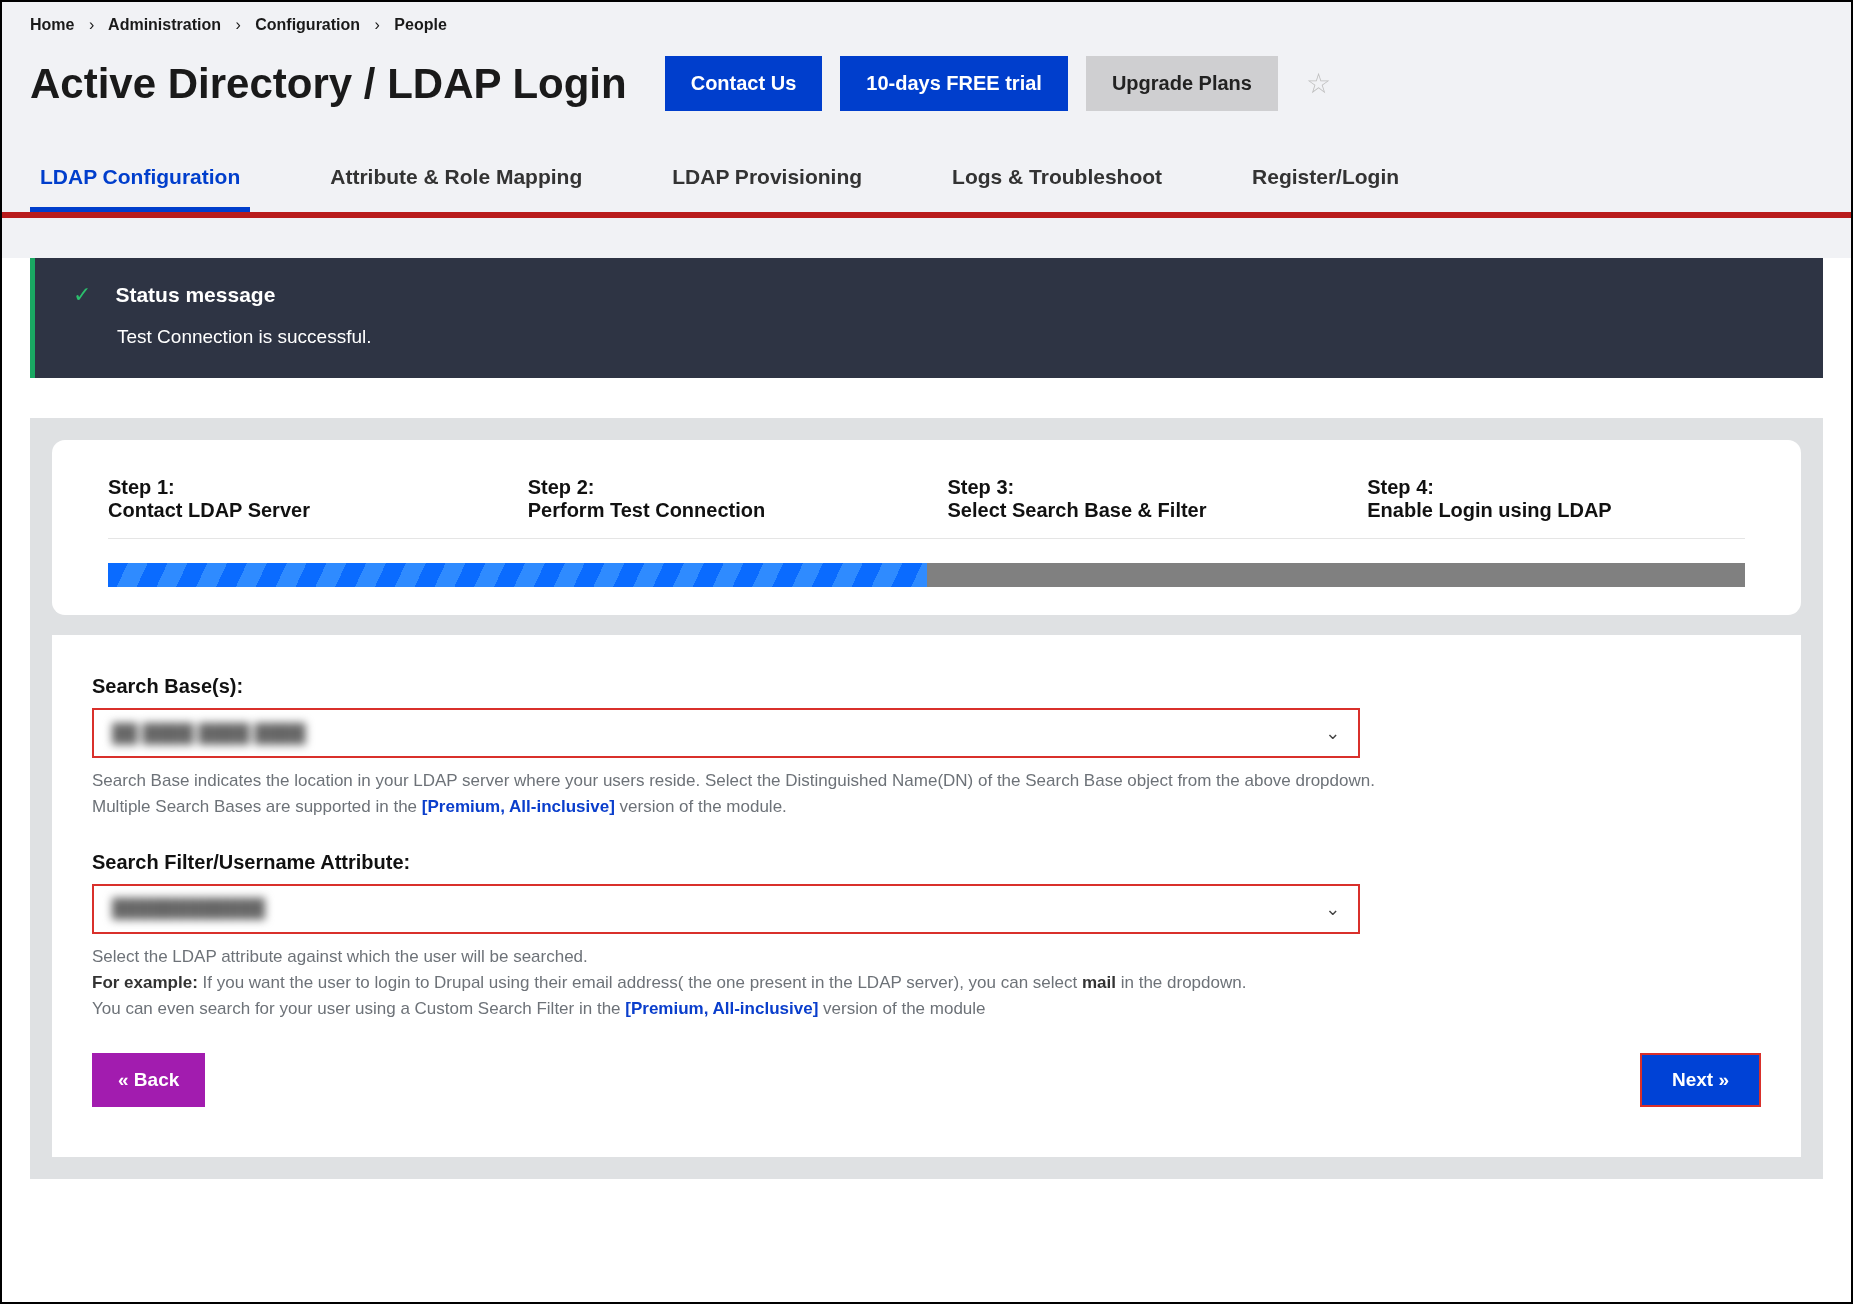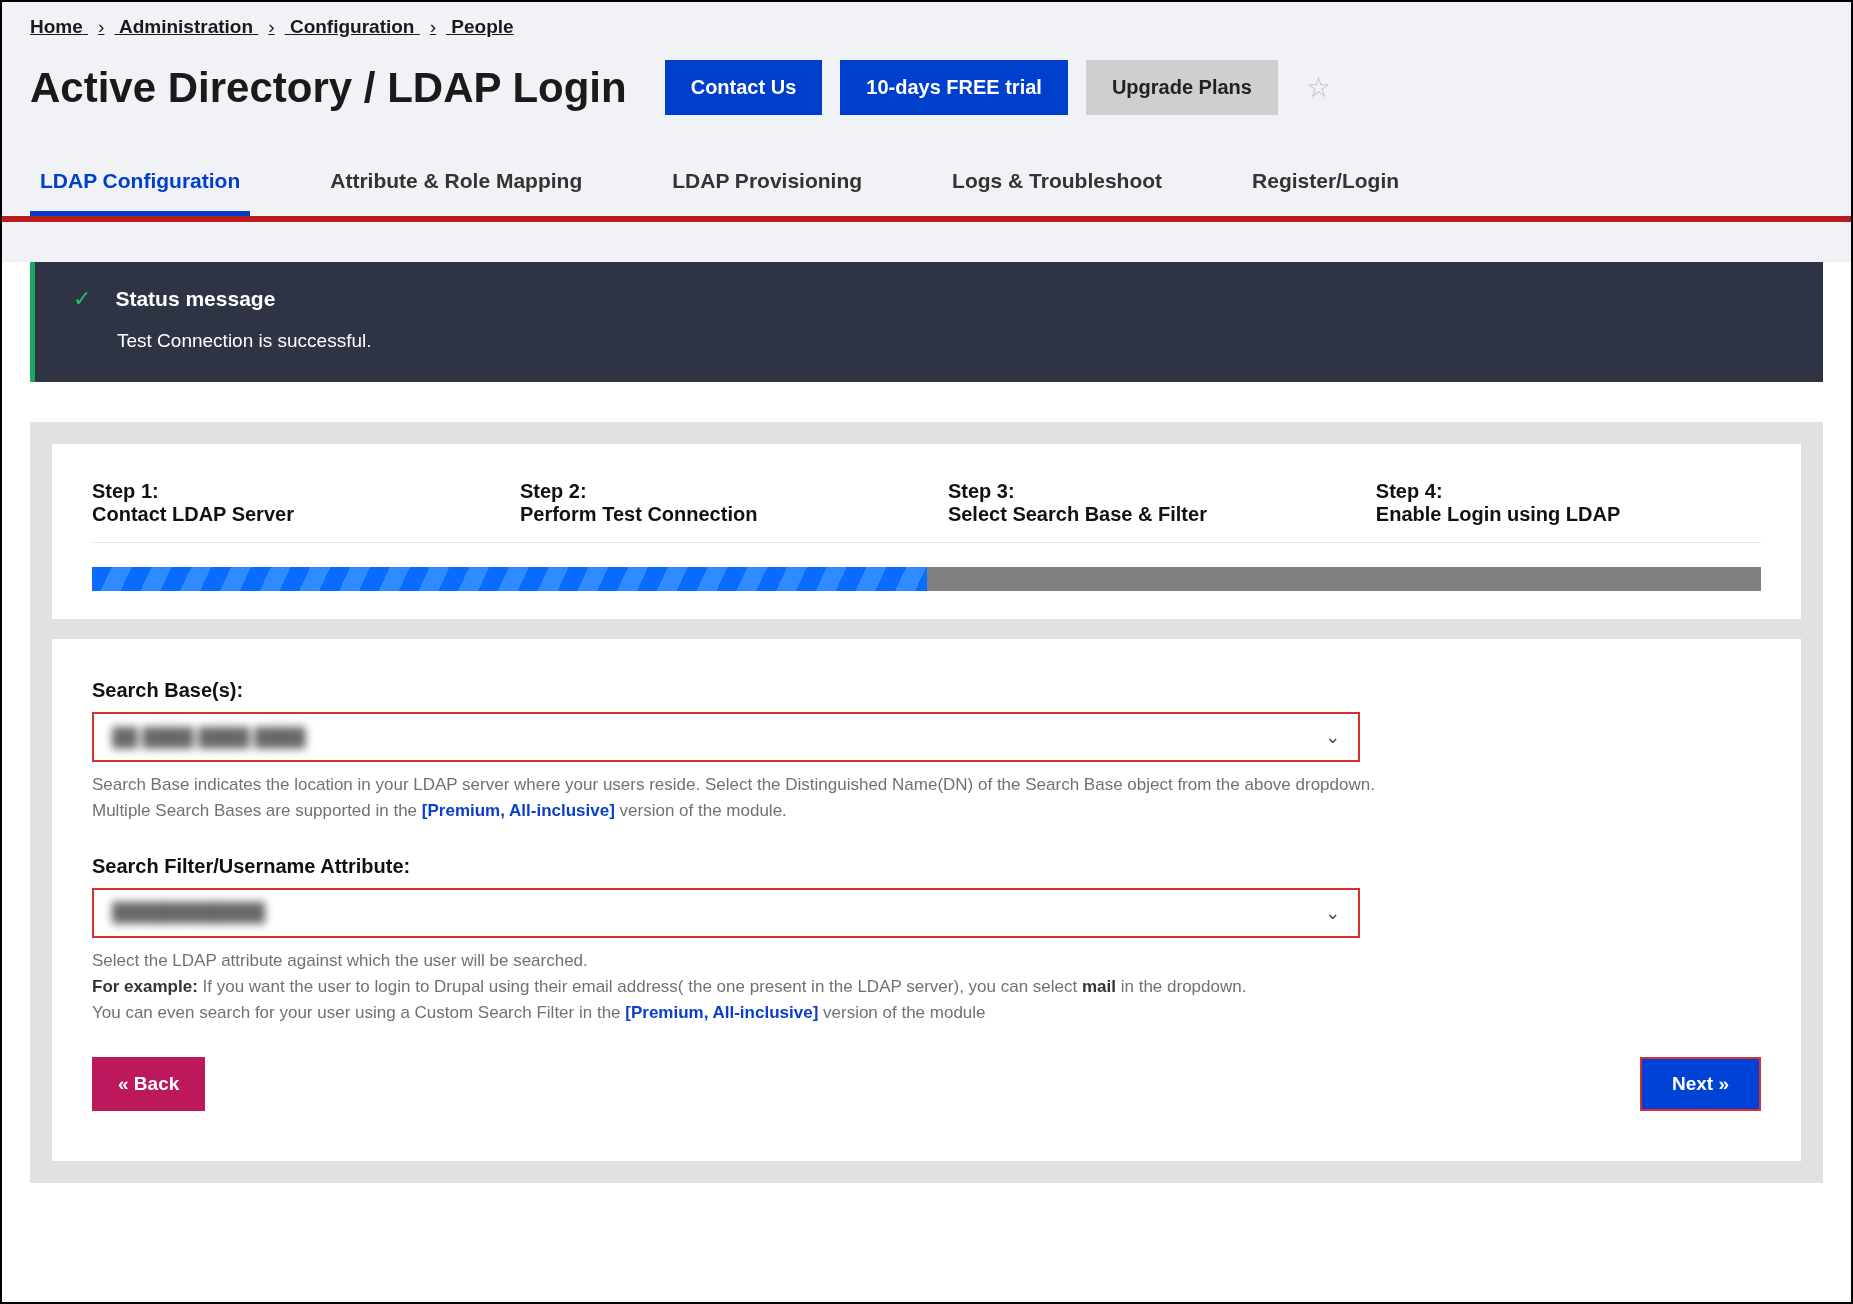--- a/index.html
+++ b/index.html
@@ -7,24 +7,23 @@
     font-family: "Segoe UI", Arial, sans-serif;
     background: #fff;
     border: 2px solid #000;
     width: 1853px;
     height: 1304px;
     overflow: hidden;
   }
   .page-wrap { background:#f1f2f5; padding:0; }
   .breadcrumb {
     padding: 14px 28px 0 28px;
-    font-size: 19px;
+    font-size: 16px;
     color: #1a1a1a;
     font-weight: 600;
-    text-decoration: underline;
   }
   .breadcrumb a { color:#1a1a1a; text-decoration:none; cursor:pointer; }
   .breadcrumb .sep { margin:0 10px; font-weight:400; }
   .header-row {
     display:flex; align-items:center; gap:18px;
     padding: 22px 28px 40px 28px;
   }
   .page-title { font-size:42px; font-weight:800; color:#1a1a1a; margin-right:20px;}
   .btn {
     padding:16px 26px; font-size:20px; font-weight:700;
@@ -43,21 +42,21 @@
   .status-box {
     margin:40px 28px 0 28px; background:#2e3444; color:#fff;
     border-left:5px solid #1aa862; padding:24px 38px 30px 38px;
   }
   .status-head { display:flex; align-items:center; gap:24px; }
   .status-title { font-size:21px; font-weight:700; }
   .status-msg { margin:18px 0 0 44px; font-size:19px; }
   .check-icon { color:#2bbf6d; font-size:22px; }
 
   .gray-panel { margin:40px 28px; background:#dfe1e3; padding:22px; }
-  .white-card { background:#fff; padding:28px 40px; }
+  .white-card { background:#fff; padding:28px 56px;border-radius:13px; }
   .steps-row { display:flex; justify-content:space-between; border-bottom:1px solid #e5e5e5; padding:8px 0 16px 0;}
   .step { flex:1; }
   .step-label { font-weight:700; font-size:20px; color:#111;}
   .step-desc { font-weight:700; font-size:20px; color:#111;}
   .progress-bar { height:24px; margin-top:24px; display:flex;}
   .progress-done {
     flex:1; background: repeating-linear-gradient(115deg,#0a6bff 0 18px,#2f8bff 18px 36px);
   }
   .progress-rest { flex:1; background:#808080;}
 
@@ -67,21 +66,21 @@
     width:76%; border:2px solid #d9302b; height:50px;
     display:flex; align-items:center; justify-content:space-between;
     padding:0 18px; color:#888; font-size:18px; cursor:pointer; margin-bottom:10px;
   }
   .select-box .blurred { filter: blur(4px); color:#666;}
   .chev { font-size:18px; color:#444;}
   .help-text { font-size:17px; color:#6d7278; line-height:1.55; margin-bottom:30px;}
   .help-text a { color:#0a3ecc; font-weight:700; }
   .help-text b { color:#333; }
   .button-row { display:flex; justify-content:space-between; margin-top:30px;}
-  .btn-back { background:#be185d; color:#fff; font-weight:700; padding:14px 26px; font-size:19px; border:none; cursor:pointer;}
+  .btn-back { background:#a21caf; color:#fff; font-weight:700; padding:14px 26px; font-size:19px; border:none; cursor:pointer;}
   .btn-next { background:#0042d6; color:#fff; font-weight:700; padding:14px 30px; font-size:19px; border:2px solid #d9302b; cursor:pointer;text-align:center;}
 </style>
 </head>
 <body>
 
 <div class="page-wrap">
   <div class="breadcrumb">
     <a>Home</a>
     <span class="sep">›</span>
     <a>Administration</a>

